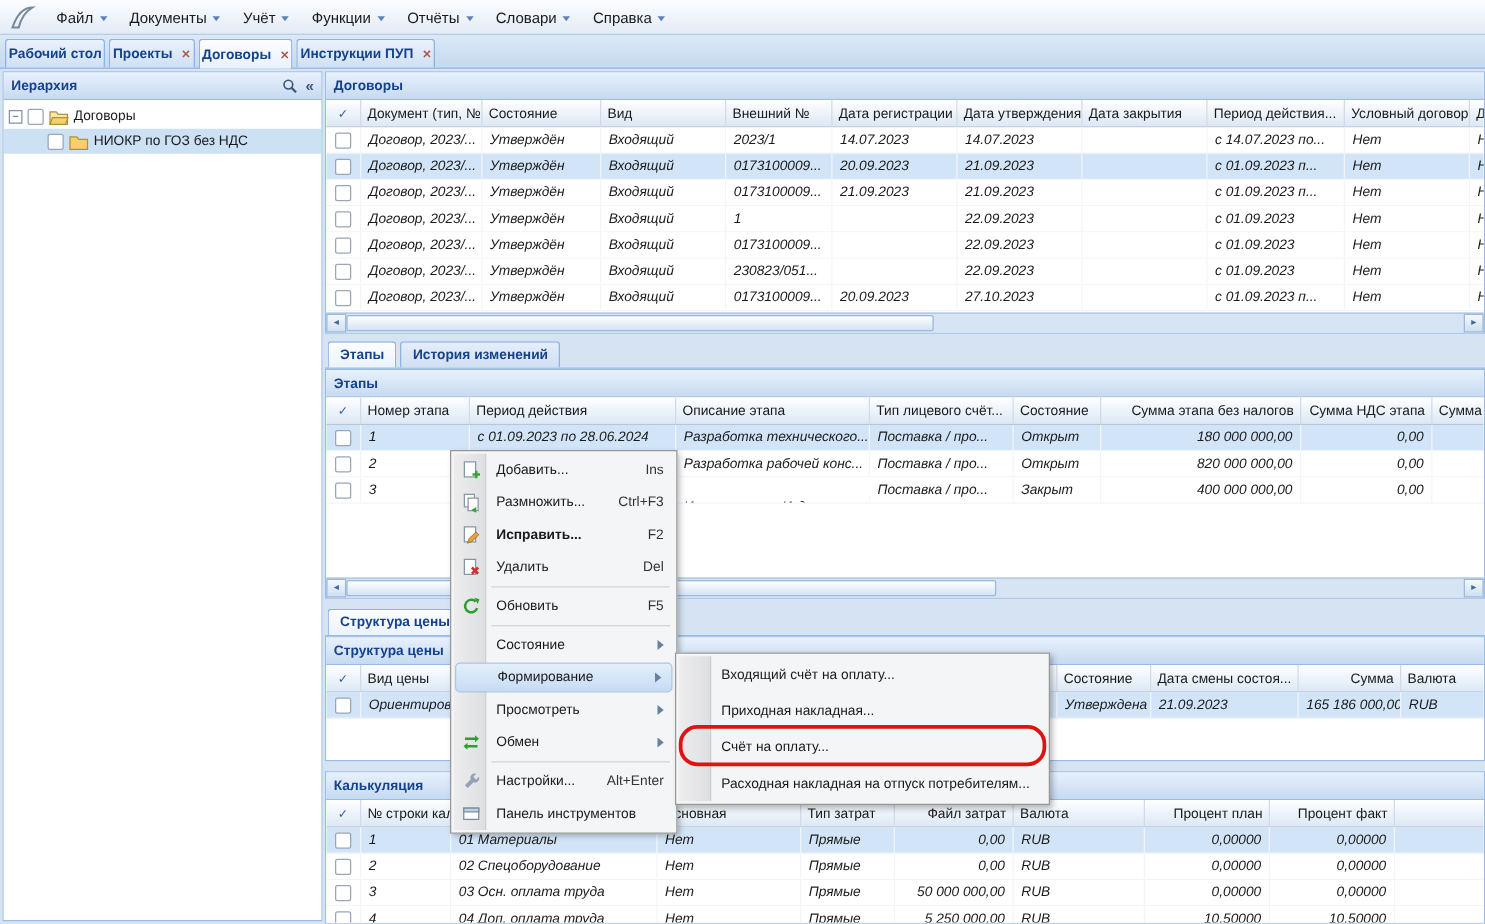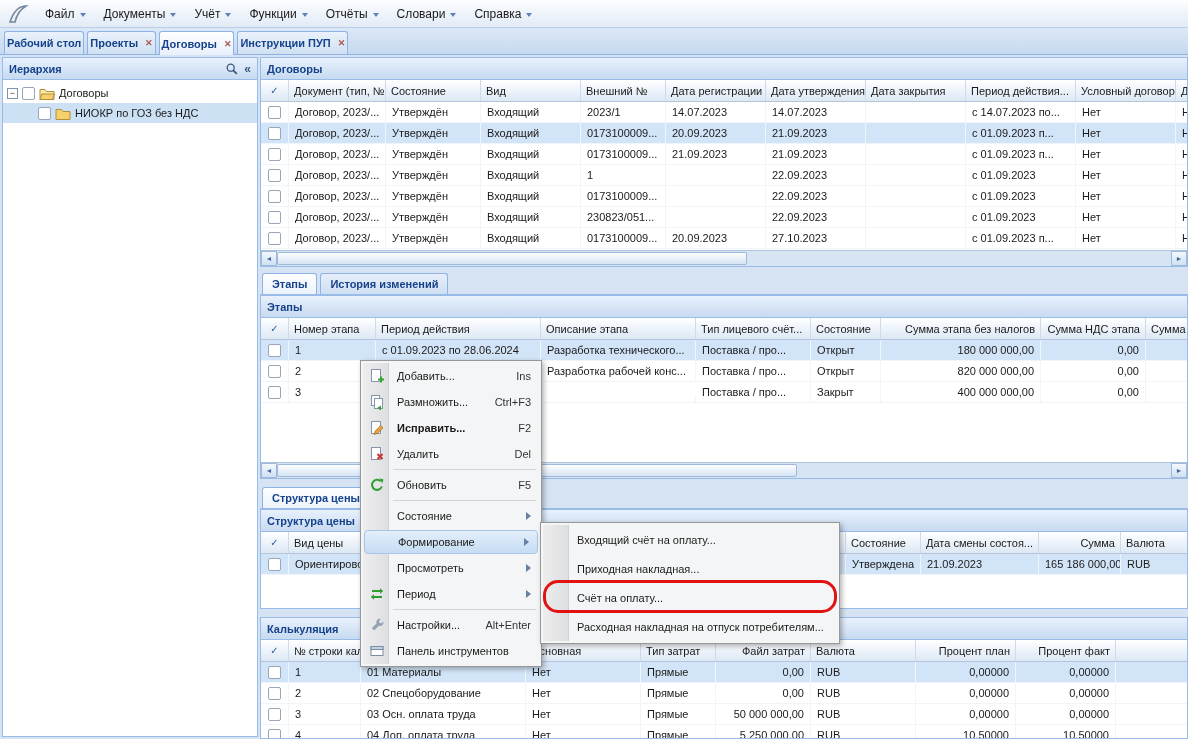--- a/index.html
+++ b/index.html
@@ -44,21 +44,21 @@
   .tsp{width:11px;flex:none;}
   .ticon{display:flex;align-items:center;flex:none;}
   .cb{width:13px;height:13px;border:1px solid #98a6b8;background:#fff;border-radius:2px;flex:none;}
 
   
   .grid{position:absolute;left:0;right:0;top:22px;bottom:0;background:#fff;overflow:hidden;}
   .has-hscroll .grid{bottom:16px;}
   .grid-hrow{display:flex;height:22px;background:linear-gradient(#ffffff,#ebf2fa 55%,#dde8f4);border-bottom:1px solid #b6c6da;}
   .gh{flex:none;border-right:1px solid #cfdbe9;padding:5px 5px 0 5px;white-space:nowrap;overflow:hidden;}
   .gh.check{display:flex;align-items:center;justify-content:center;padding:0;color:#2e5f9e;font-size:10px;}
-  .grow{display:flex;height:21px;border-bottom:1px solid #f1f5fa;background:#fff;}
+  .grow{display:flex;height:21px;border-bottom:1px solid #f1f5fa;background:#fff;font-style:italic;}
   .grow.sel{background:#d2e4f7;}
   .gc{flex:none;padding:4px 6px 0 6px;white-space:nowrap;overflow:hidden;border-right:1px solid #f1f5fa;}
   .gc.check{display:flex;align-items:center;justify-content:center;padding:0;}
 
   
   .hscroll{position:absolute;left:0;right:0;bottom:0;height:16px;background:#d7e4f4;border-top:1px solid #acc3de;display:flex;align-items:center;}
   .sbtn{width:16px;height:15px;flex:none;background:linear-gradient(#f4f8fd,#cfe0f2);border:1px solid #9db8d8;display:flex;align-items:center;justify-content:center;color:#44699c;font-size:7px;cursor:pointer;}
   .sbtn.right{margin-left:auto;}
   .sthumb{height:13px;flex:none;background:linear-gradient(#fdfeff,#d5e4f4);border:1px solid #9db8d8;border-radius:2px;cursor:pointer;}
 
@@ -544,21 +544,21 @@
         <span class="subarr"></span>
       </div>
       <div class="mitem">
         <span class="mlabel">Просмотреть</span>
         <span class="subarr"></span>
       </div>
       <div class="mitem">
         <span class="micon"><svg width="16" height="16">
             <path d="M11 2.2l3.2 2.8L11 7.8V6H3V4h8zM5 8.2V10h8v2H5v1.8L1.8 11z" fill="#2e9e2e"></path>
           </svg></span>
-        <span class="mlabel">Период</span>
+        <span class="mlabel">Обмен</span>
         <span class="subarr"></span>
       </div>
       <div class="msep"></div>
       <div class="mitem">
         <span class="micon"><svg width="16" height="16">
             <path d="M14.2 4.4a3.4 3.4 0 0 1-4.4 4.4L5.2 13.4l-2.3-2.3 4.6-4.6a3.4 3.4 0 0 1 4.4-4.4L9.6 4.4l2.3 2.3z" fill="#93a2b4"></path>
           </svg></span>
         <span class="mlabel">Настройки...</span>
         <span class="sc">Alt+Enter</span>
       </div>

